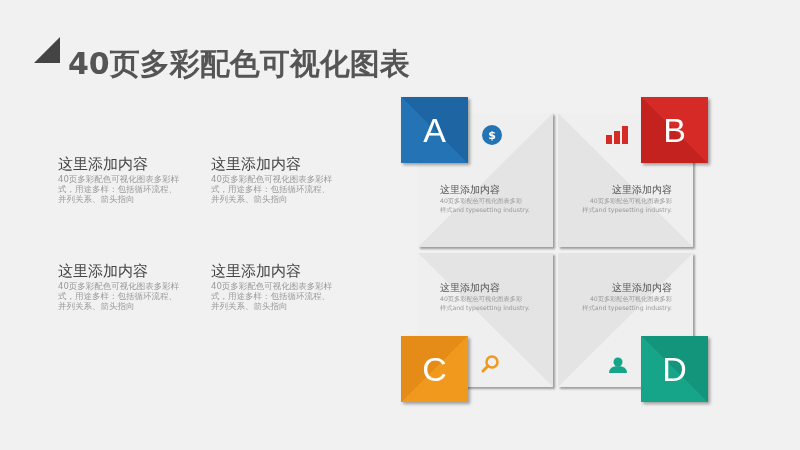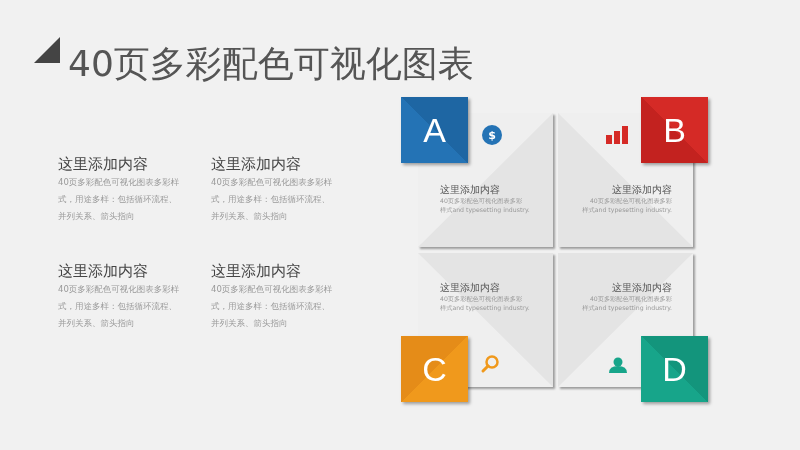--- a/index.html
+++ b/index.html
@@ -1,25 +1,25 @@
 <!DOCTYPE html>
 <html><head>
   <meta charset="utf-8">
   <style>
     * { box-sizing: border-box; margin: 0; padding: 0; }
     html, body { width: 800px; height: 450px; overflow: hidden; }
     body { background: #f1f1f1; font-family: "DejaVu Sans", "Liberation Sans", sans-serif; position: relative; }
 
     .title-wrap { position: absolute; left: 34px; top: 28px; height: 40px; display: flex; align-items: center; }
     .title-tri { width: 0; height: 0; border-left: 26px solid transparent; border-bottom: 26px solid #444; margin-right: 8px; margin-top: 4px; }
-    .title-text { font-size: 36px; color: #555; letter-spacing: 0px; font-weight: 400; margin-top: 33px; }
+    .title-text { font-size: 30px; color: #555; letter-spacing: 0px; font-weight: 700; margin-top: 33px; }
 
     .text-block { position: absolute; width: 122px; }
     .text-block .h { font-size: 15px; color: #444; line-height: 18px; margin-bottom: 1px; white-space: nowrap; }
-    .text-block .p { font-size: 8.5px; color: #9a9a9a; line-height: 17px; }
+    .text-block .p { font-size: 8.5px; color: #9a9a9a; line-height: 10px; }
 
     .panel { position: absolute; width: 135px; height: 134px; background: #efefef; overflow: hidden;
              box-shadow: 2px 2px 2px rgba(0,0,0,0.35); }
     .panel .half { position: absolute; inset: 0; background: #e4e4e4; }
     .panel.p1 .half { clip-path: polygon(100% 0, 100% 100%, 0 100%); }
     .panel.p2 .half { clip-path: polygon(0 0, 100% 100%, 0 100%); }
     .panel.p3 .half { clip-path: polygon(0 0, 100% 0, 100% 100%); }
     .panel.p4 .half { clip-path: polygon(0 0, 100% 0, 0 100%); }
 
     .ptext { position: absolute; width: 120px; }

